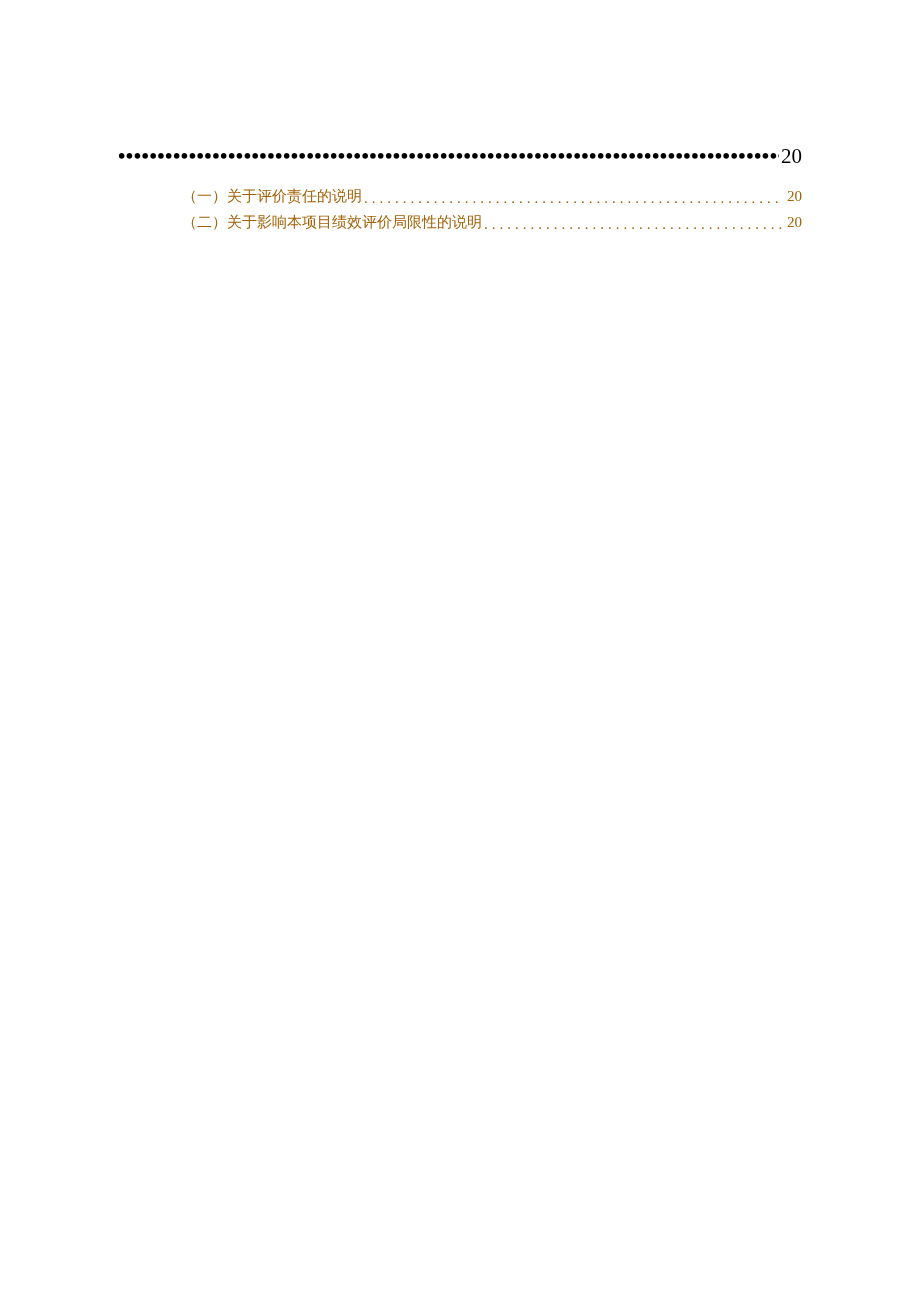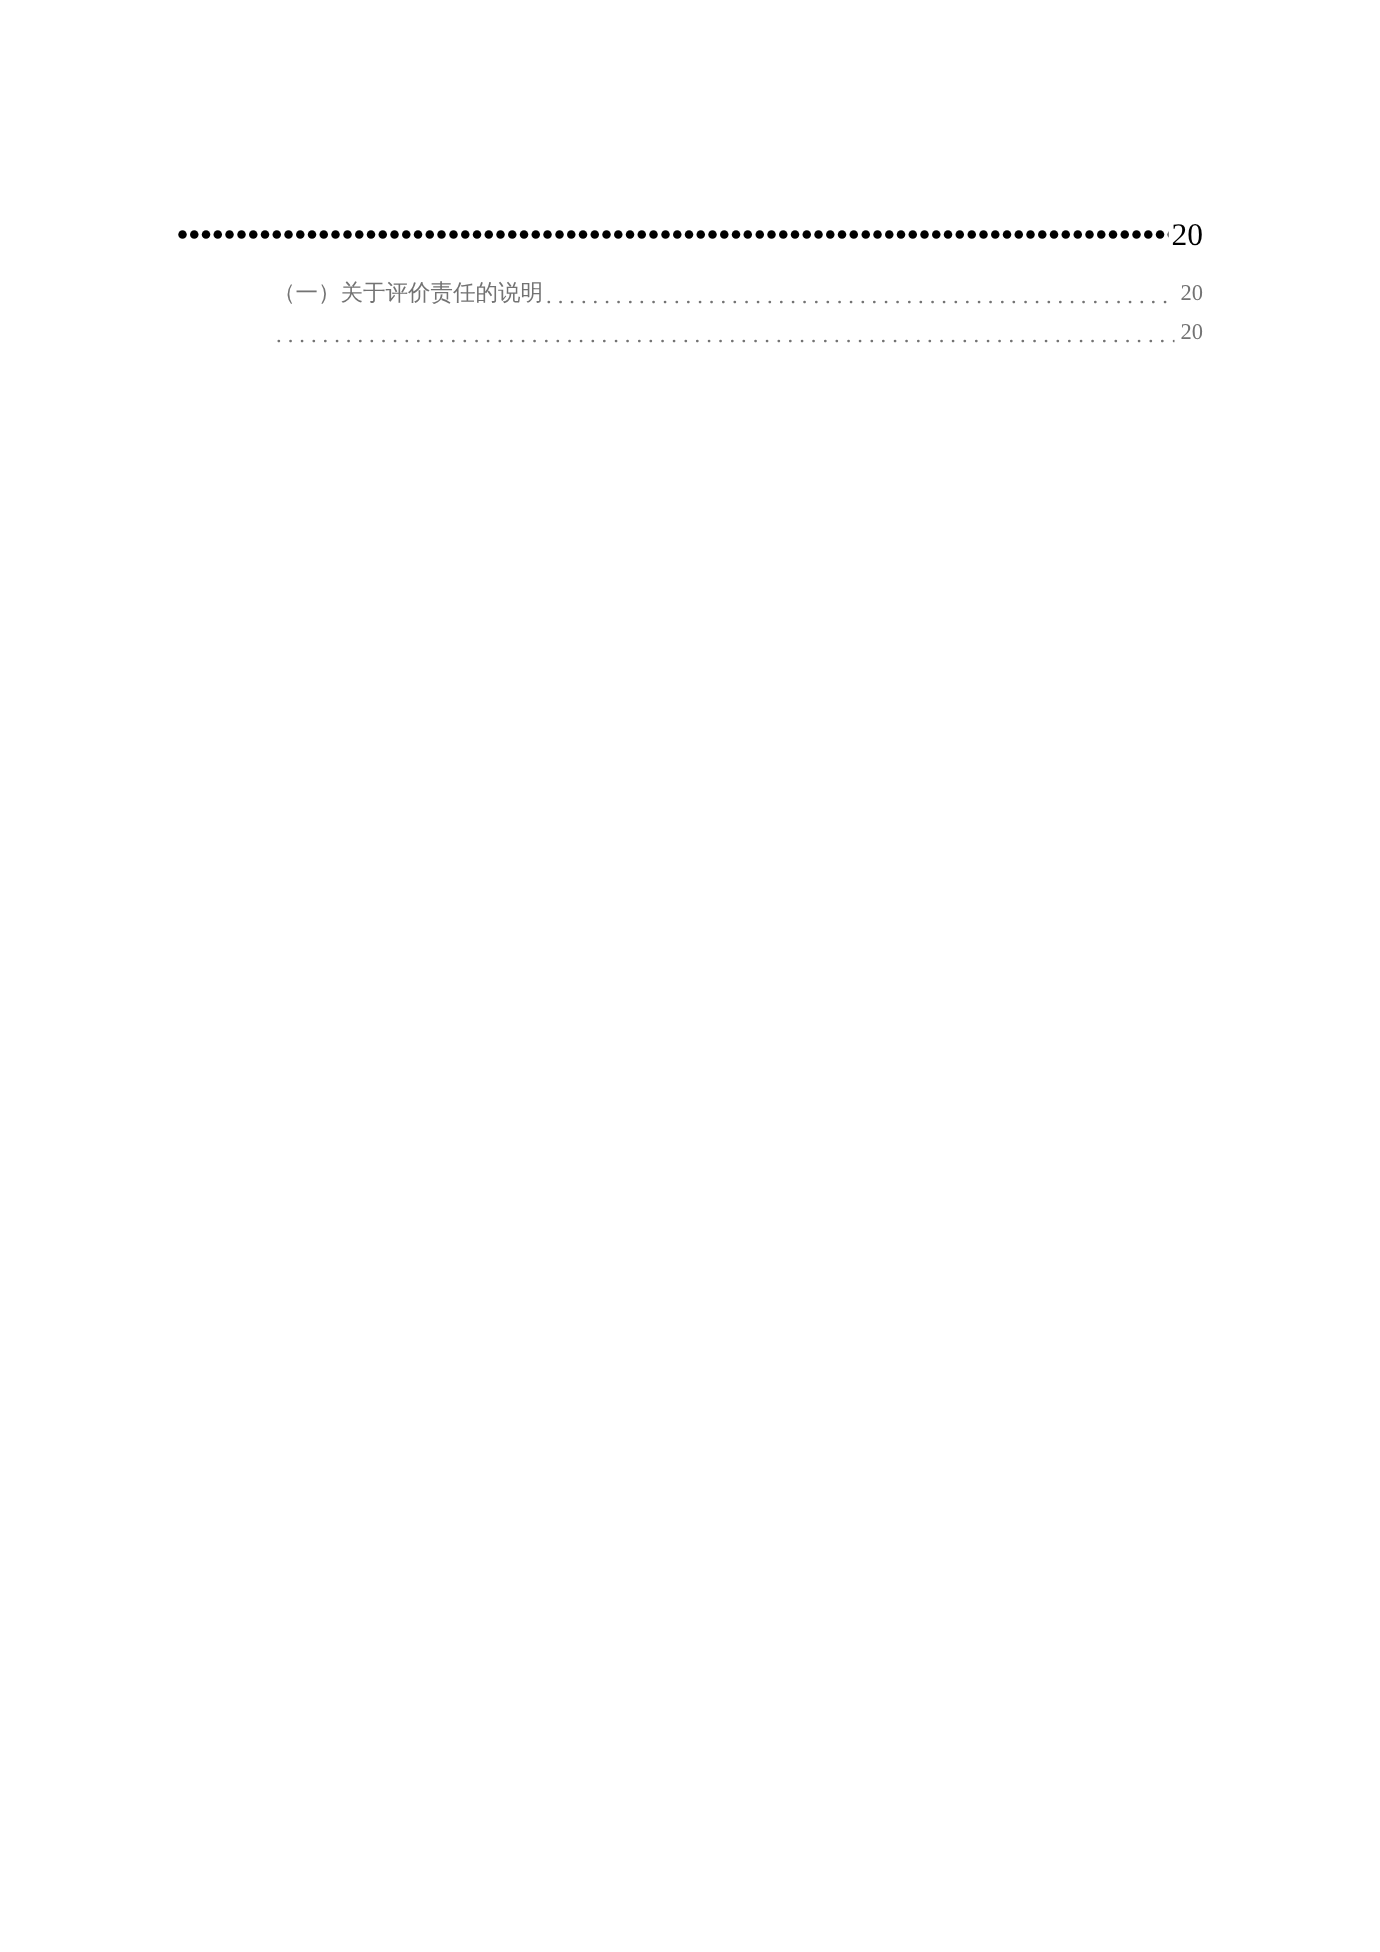--- a/index.html
+++ b/index.html
@@ -37,21 +37,21 @@
     .section-header .pagenum {
       font-family: "Times New Roman", serif;
       font-size: 21px;
       padding-left: 2px;
     }
     .toc-entry {
       display: flex;
       align-items: baseline;
       width: 100%;
       font-size: 15px;
-      color: #737373;
+      color: #a16207;
       line-height: 1.75;
       padding-left: 64px;
     }
     .toc-entry .label {
       white-space: nowrap;
     }
     .toc-entry .dots {
       flex: 1;
       overflow: hidden;
       white-space: nowrap;
@@ -76,17 +76,18 @@
     <span class="pagenum">20</span>
   </div>
 
   <div class="toc-entry">
     <span class="label">（一）关于评价责任的说明</span>
     <span class="dots">................................................................................................................</span>
     <span class="pagenum">20</span>
   </div>
 
   <div class="toc-entry">
+    <span class="label">（二）关于影响本项目绩效评价局限性的说明</span>
     <span class="dots">................................................................................................................</span>
     <span class="pagenum">20</span>
   </div>
 
 </div>
 
 </body></html>

